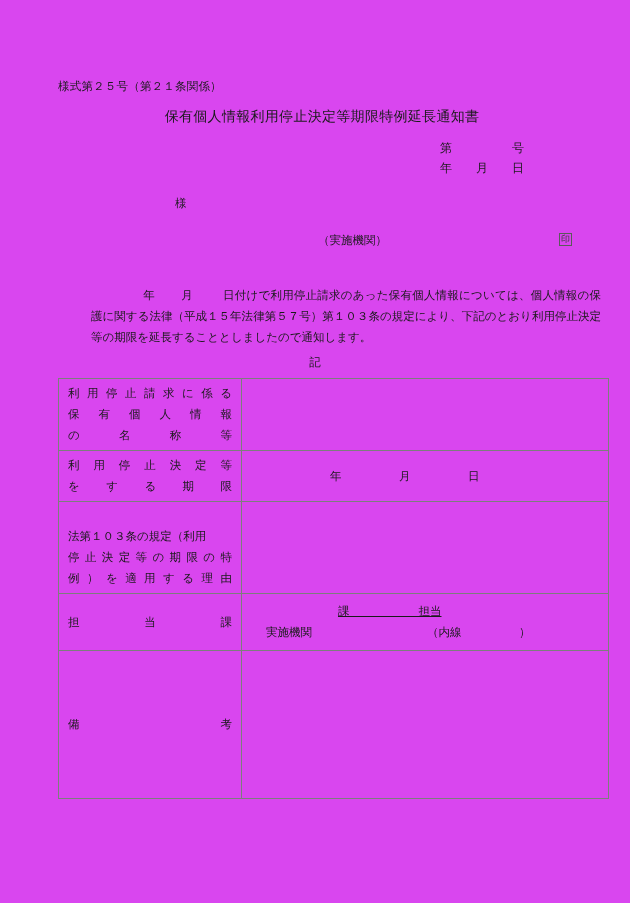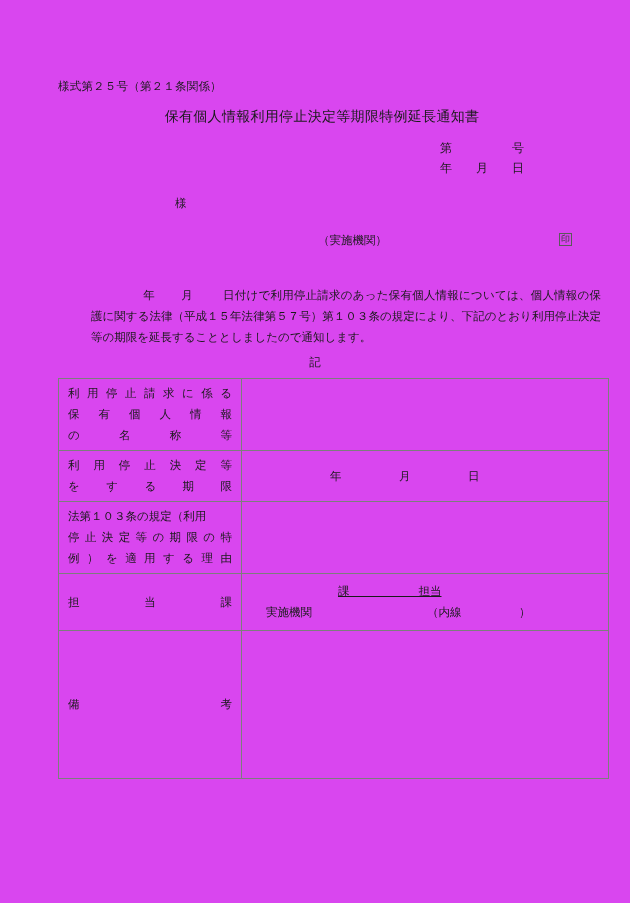--- a/index.html
+++ b/index.html
@@ -134,20 +134,21 @@
   .justify-line {
     display: flex;
     justify-content: space-between;
     line-height: 21px;
     white-space: nowrap;
   }
   .justify-line > span { display: inline-block; }
   .plain-line {
     line-height: 21px;
     white-space: nowrap;
+    margin-top: 20px;
   }
 
   .date-line {
     text-align: left;
     padding-left: 78px;
     line-height: 21px;
     white-space: pre;
   }
   .contact-line-1 {
     padding-left: 86px;

